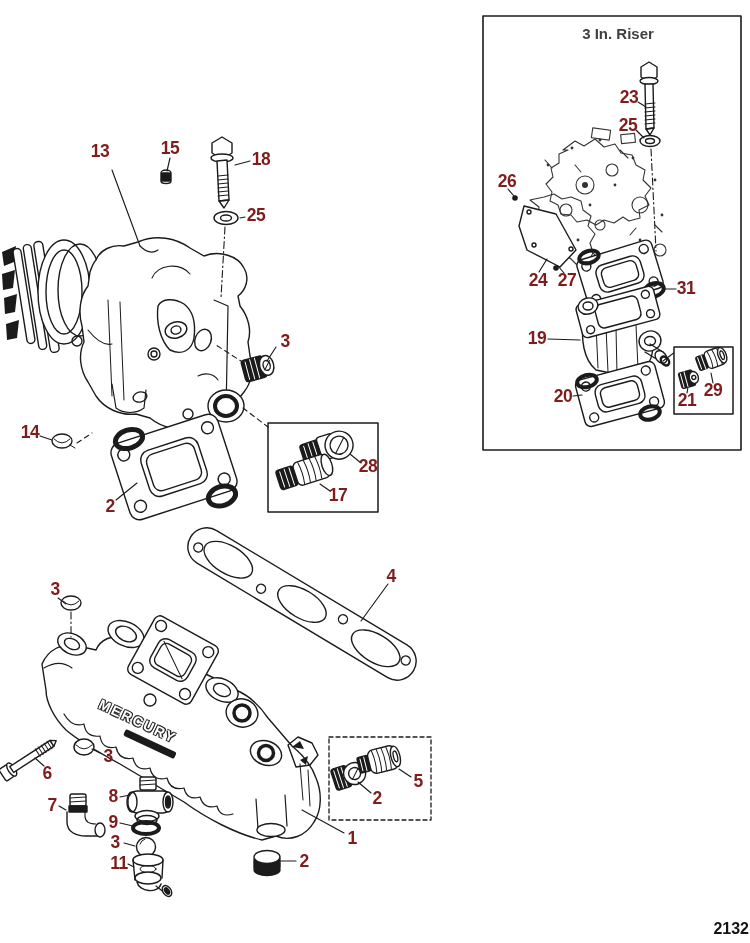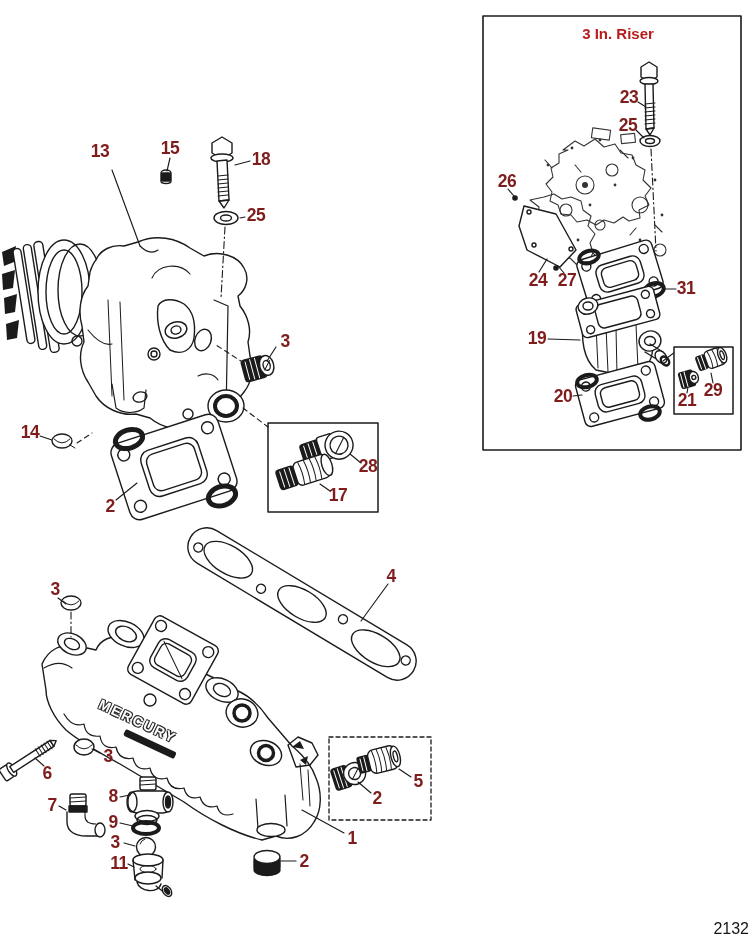--- a/index.html
+++ b/index.html
@@ -8,25 +8,25 @@
     font-family:"Liberation Sans",sans-serif;
   }
   .canvas svg{position:absolute;left:0;top:0;}
   .callout{
     position:absolute;transform:translate(-50%,-50%);
     font-weight:bold;font-size:17.5px;color:#7f1d1d;letter-spacing:-0.5px;
     white-space:nowrap;line-height:1;
   }
   .inset-title{
     position:absolute;transform:translate(-50%,-50%);
-    font-weight:bold;font-size:15px;color:#b91c1c;white-space:nowrap;
+    font-weight:bold;font-size:15px;color:#404040;white-space:nowrap;
   }
   .drawing-number{
     position:absolute;right:1px;top:920px;
-    font-weight:normal;font-size:16px;color:#141414;
+    font-weight:bold;font-size:16px;color:#141414;
   }
   .brand-text{
     position:absolute;left:103px;top:696px;
     transform:rotate(25deg);transform-origin:0 0;
     font-weight:bold;font-size:14px;letter-spacing:2px;color:#fff;
     text-shadow:-1px -1px 0 #2a2a2a,1px -1px 0 #2a2a2a,-1px 1px 0 #2a2a2a,1px 1px 0 #2a2a2a;
     white-space:nowrap;
   }
 </style>
 </head>

